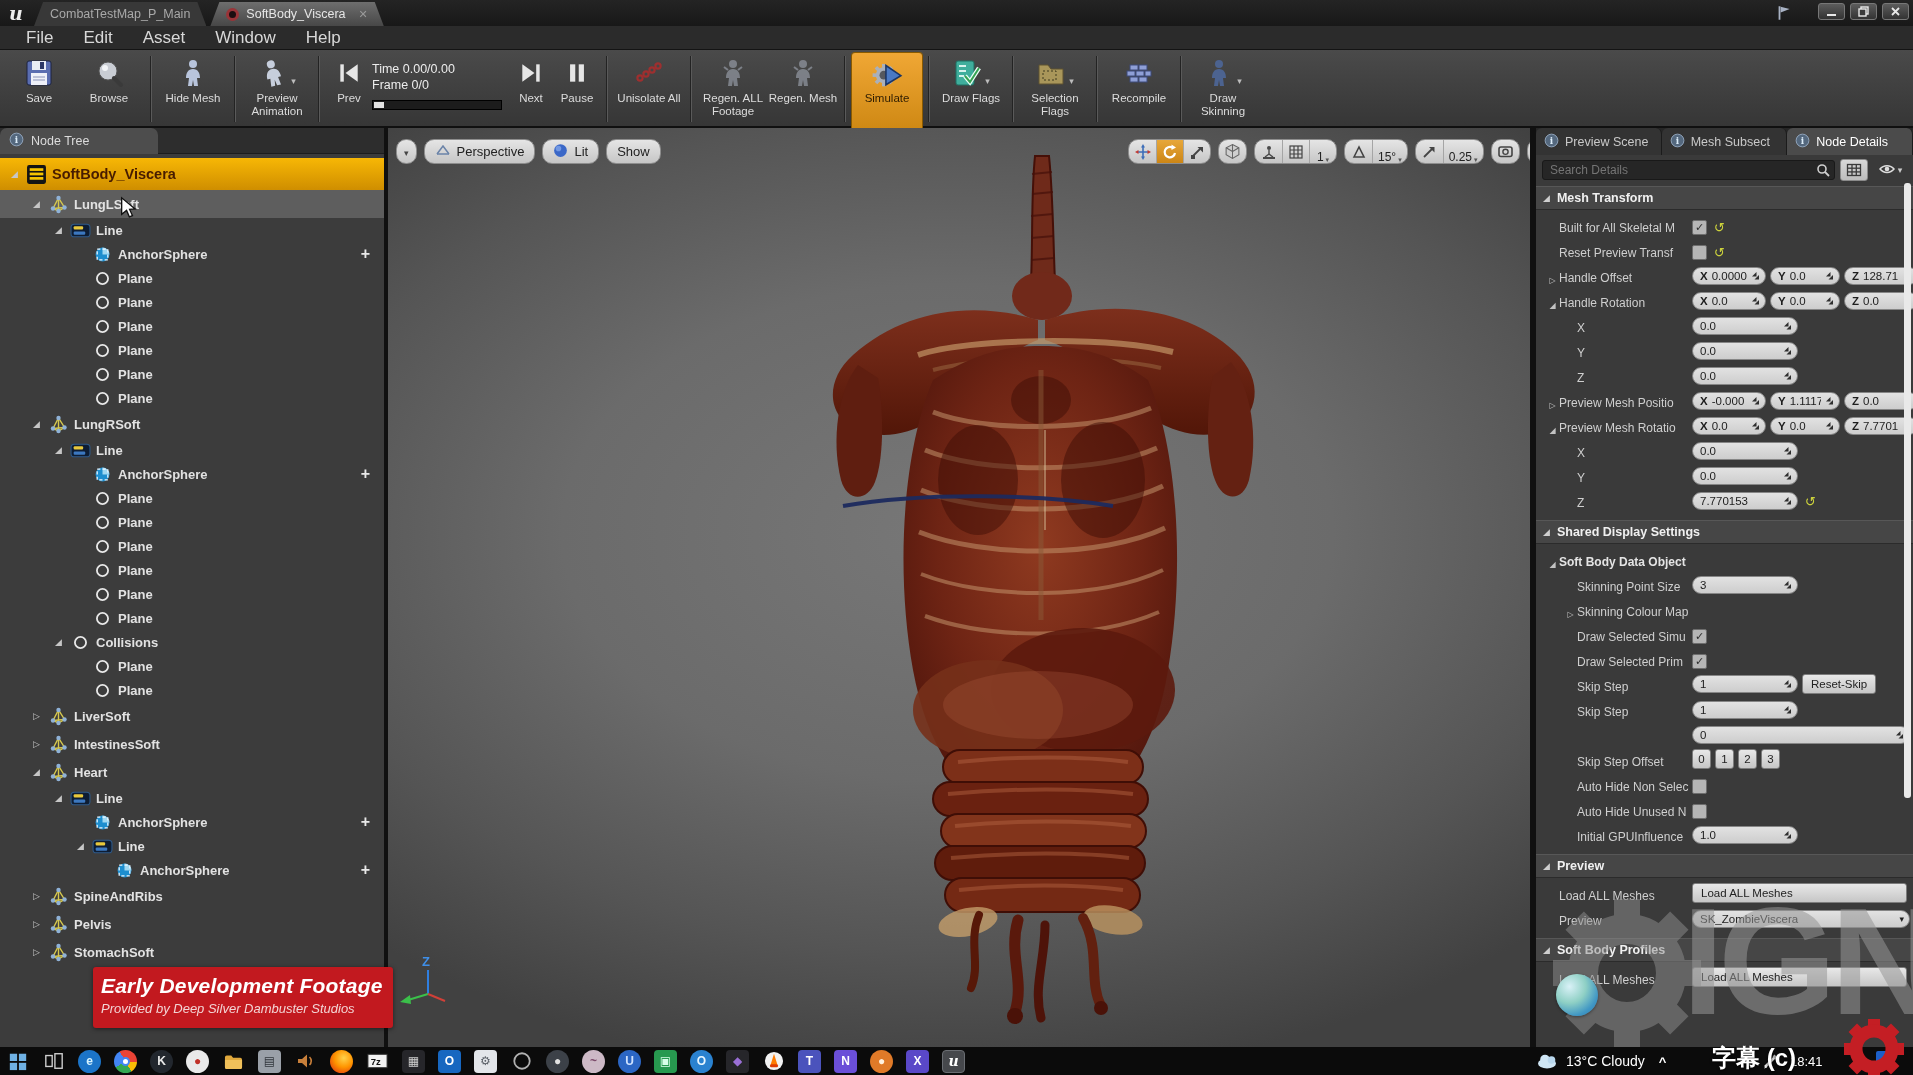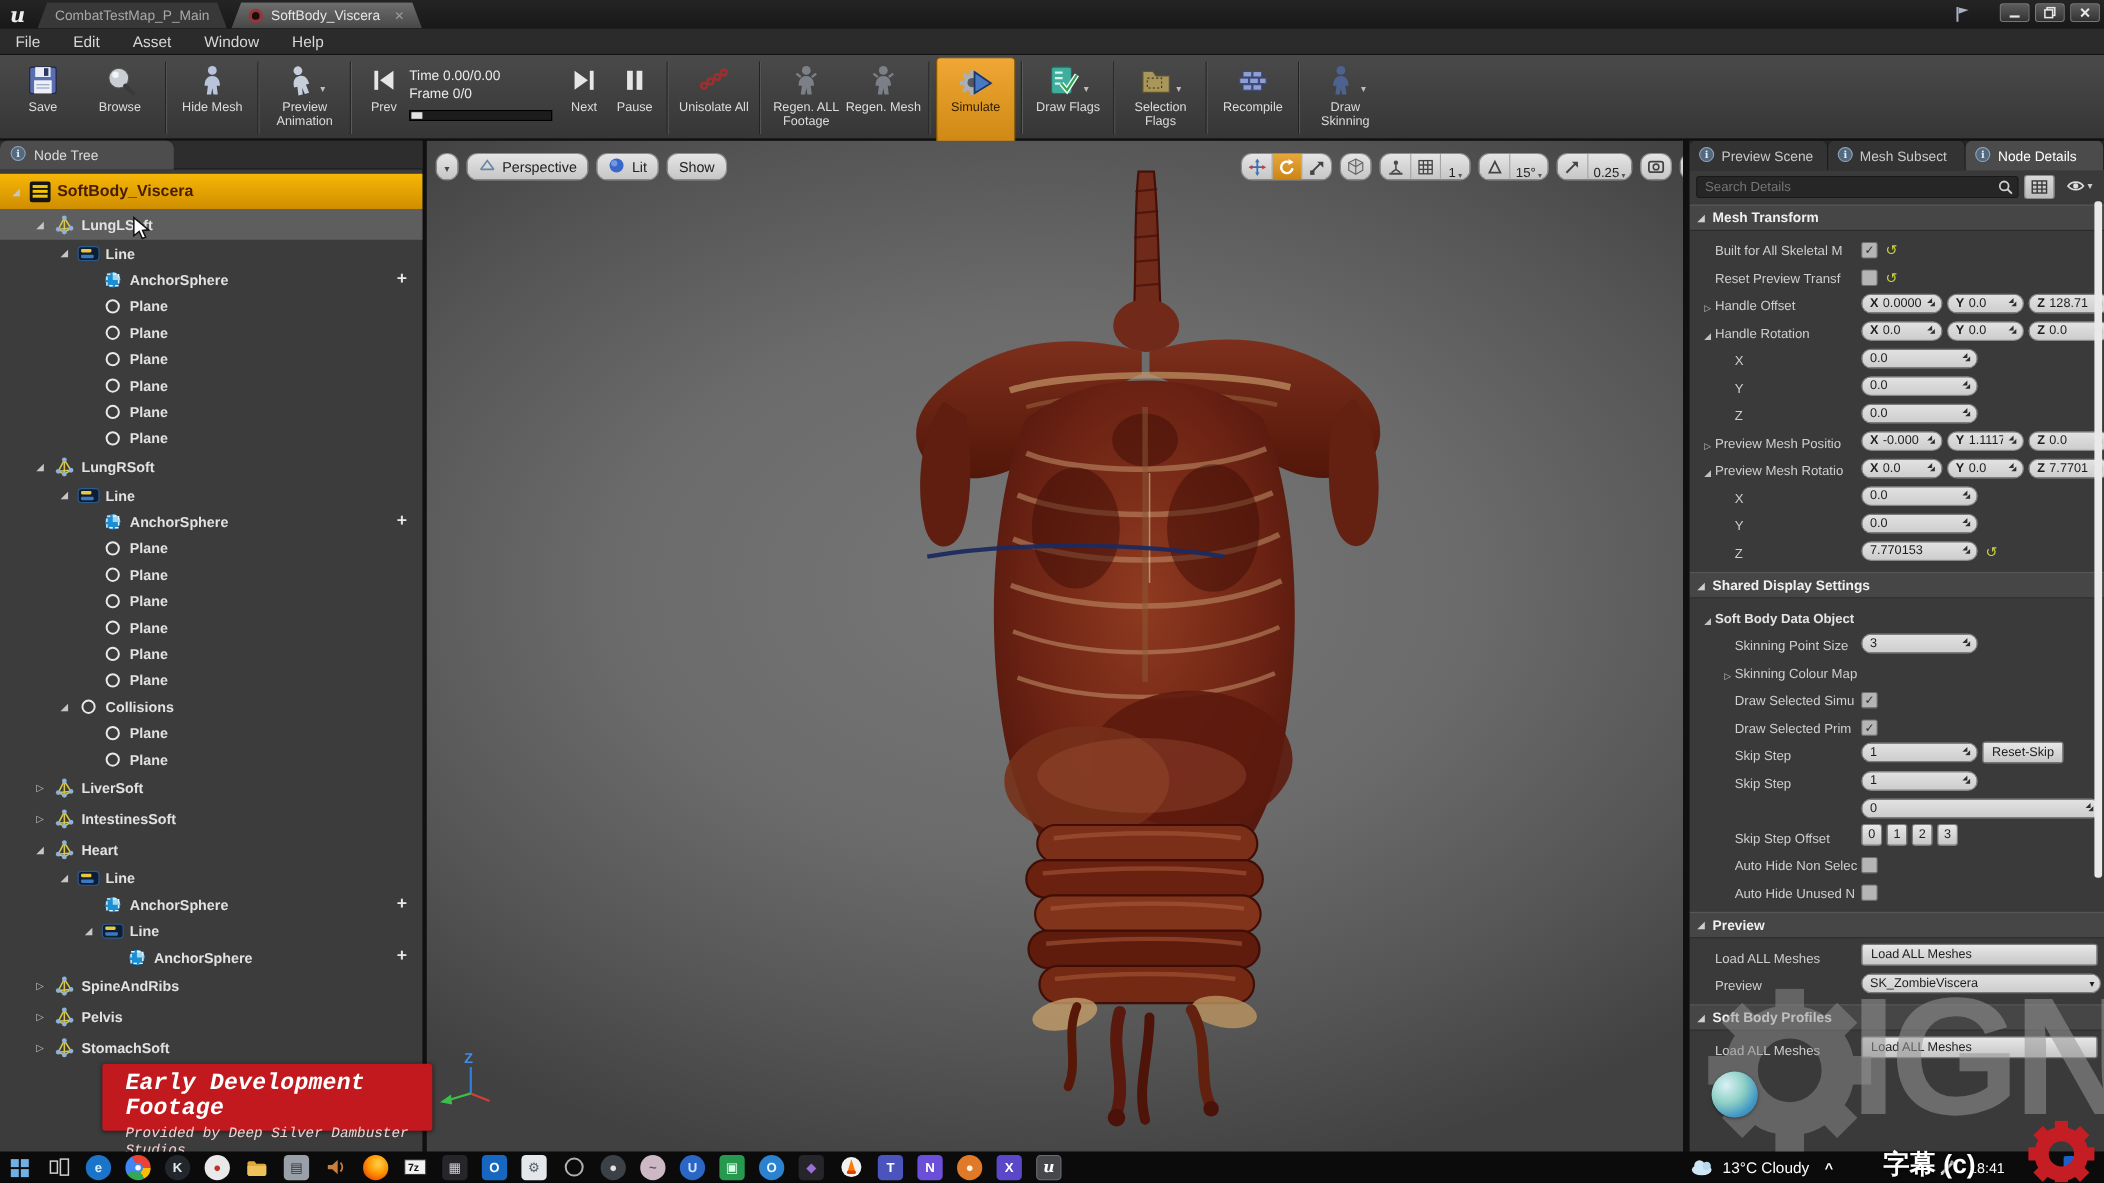--- a/index.html
+++ b/index.html
@@ -15,21 +15,21 @@
        clip-path:polygon(9px 0,calc(100% - 9px) 0,100% 100%,0 100%);text-align:right;}
   .tab.active{background:linear-gradient(#6e6e6e,#474747);color:#e6e6e6;}
   .tab .dot{width:13px;height:13px;border-radius:50%;background:#1c0e10;border:3.5px solid #993438;}
   .tab .x{color:#9a9a9a;font-size:11px;margin-left:6px;}
   #wincontrols{position:absolute;right:4px;top:3px;display:flex;gap:5px;}
   .winbtn{width:27px;height:17px;background:linear-gradient(#5c5c5c,#333);border:1px solid #777;
           border-radius:3px;display:flex;align-items:center;justify-content:center;}
   #flagic{position:absolute;right:120px;top:4px;width:18px;height:18px;}
   
   #menubar{position:absolute;left:0;top:26px;width:100%;height:24px;background:#2b2b2b;display:flex;
-           align-items:center;gap:30px;padding-left:14px;color:#d8d8d8;font-size:14px;border-bottom:1px solid #141414;}
+           align-items:center;gap:30px;padding-left:26px;color:#d8d8d8;font-size:17px;border-bottom:1px solid #141414;}
   .menu-item{cursor:default;}
   
   #toolbar{position:absolute;left:0;top:50px;width:100%;height:78px;background:linear-gradient(#4a4a4a,#363636);
            display:flex;align-items:flex-start;padding:3px 0 0 4px;border-bottom:2px solid #101010;}
   .tb-btn{display:flex;flex-direction:column;align-items:center;width:70px;padding-top:1px;color:#dcdcdc;
           font-size:11.5px;line-height:13px;text-align:center;flex:none;}
   .tb-btn.narrow{width:46px;}
   .tb-btn .ic{height:38px;display:flex;align-items:center;justify-content:center;gap:3px;}
   .tb-btn.active{background:linear-gradient(#f0a735,#cd8712);border-radius:3px;color:#2e1d02;height:80px;box-shadow:0 0 0 1px #8a5a00;}
   .tb-caret{color:#bdbdbd;font-size:9px;align-self:flex-end;margin-bottom:4px;}
@@ -47,21 +47,21 @@
   .tree-row .arrow{width:17px;font-size:9px;color:#c6c6c6;text-align:center;flex:none;}
   .tree-row .ticon{width:26px;display:flex;justify-content:center;align-items:center;flex:none;}
   .tree-row .tlabel{margin-left:3px;white-space:nowrap;}
   .tree-row.sel-primary{background:linear-gradient(#f7b705,#cf8e00);color:#471c00;}
   .tree-row.sel-primary .tlabel{font-size:14.5px;}
   .tree-row.sel-secondary{background:#5e5e5e;}
   .tree-row .plus{position:absolute;right:14px;color:#e8e8e8;font-size:16px;font-weight:bold;}
   #cursor-arrow{position:absolute;left:118px;top:196px;z-index:25;}
   
   #banner{position:absolute;left:93px;top:967px;width:300px;height:61px;background:#c2191f;border-radius:3px;
-          color:#fff;padding:7px 0 0 21px;z-index:30;box-shadow:0 1px 4px rgba(0,0,0,.5);font-family:Liberation Mono, monospace;}
+          color:#fff;padding:7px 0 0 8px;z-index:30;box-shadow:0 1px 4px rgba(0,0,0,.5);}
   #banner .t1{font-style:italic;font-weight:bold;font-size:21px;letter-spacing:.2px;}
   #banner .t2{font-style:italic;font-size:13px;color:#f3d4d4;margin-top:3px;}
   
   #viewport{position:absolute;left:388px;top:128px;width:1142px;height:919px;overflow:hidden;
             background:radial-gradient(ellipse 75% 60% at 49% 44%, #777 0%, #6b6b6b 45%, #555 76%, #414141 100%);}
   .vp-left{position:absolute;left:8px;top:11px;display:flex;gap:7px;align-items:center;}
   .vp-right{position:absolute;left:740px;top:11px;display:flex;gap:7px;align-items:center;}
   .vp-btn,.vp-group{background:linear-gradient(#e5e5e5,#c6c6c6);border:1px solid #8d8d8d;border-radius:10px;
           height:25px;display:inline-flex;align-items:center;color:#222;font-size:13px;overflow:hidden;}
   .vp-btn{padding:0 10px;gap:6px;}
@@ -1362,20 +1362,33 @@
             <span class="cb"></span>
           </span>
         </div>
         <div class="dt-row" style="padding-left: 28px;">
           <span class="arrow"></span>
           <span class="lbl" style="width: 115px;">Auto Hide Unused N</span>
           <span class="ctrl">
             <span class="cb"></span>
           </span>
         </div>
+        <div class="dt-row" style="padding-left: 28px;">
+          <span class="arrow"></span>
+          <span class="lbl" style="width: 115px;">Initial GPUInfluence</span>
+          <span class="ctrl">
+            <span class="fld" style="width: 106px;">
+              <span class="v">1.0</span>
+              <span class="dragic"><svg width="9" height="9" viewBox="0 0 9 9">
+                  <path d="M1 5.5 L5.5 1 L5.5 5.5 Z" fill="#2e2e2e"></path>
+                  <path d="M3.5 8.5 L8 4 L8 8.5 Z" fill="#2e2e2e"></path>
+                </svg></span>
+            </span>
+          </span>
+        </div>
         <div class="dt-section">
           <span class="arrow">◢</span>
           <span>Preview</span>
         </div>
         <div class="dt-row" style="padding-left: 10px;">
           <span class="arrow"></span>
           <span class="lbl" style="width: 133px;">Load ALL Meshes</span>
           <span class="ctrl">
             <span class="btn-sm" style="width: 215px;">Load ALL Meshes</span>
           </span>

